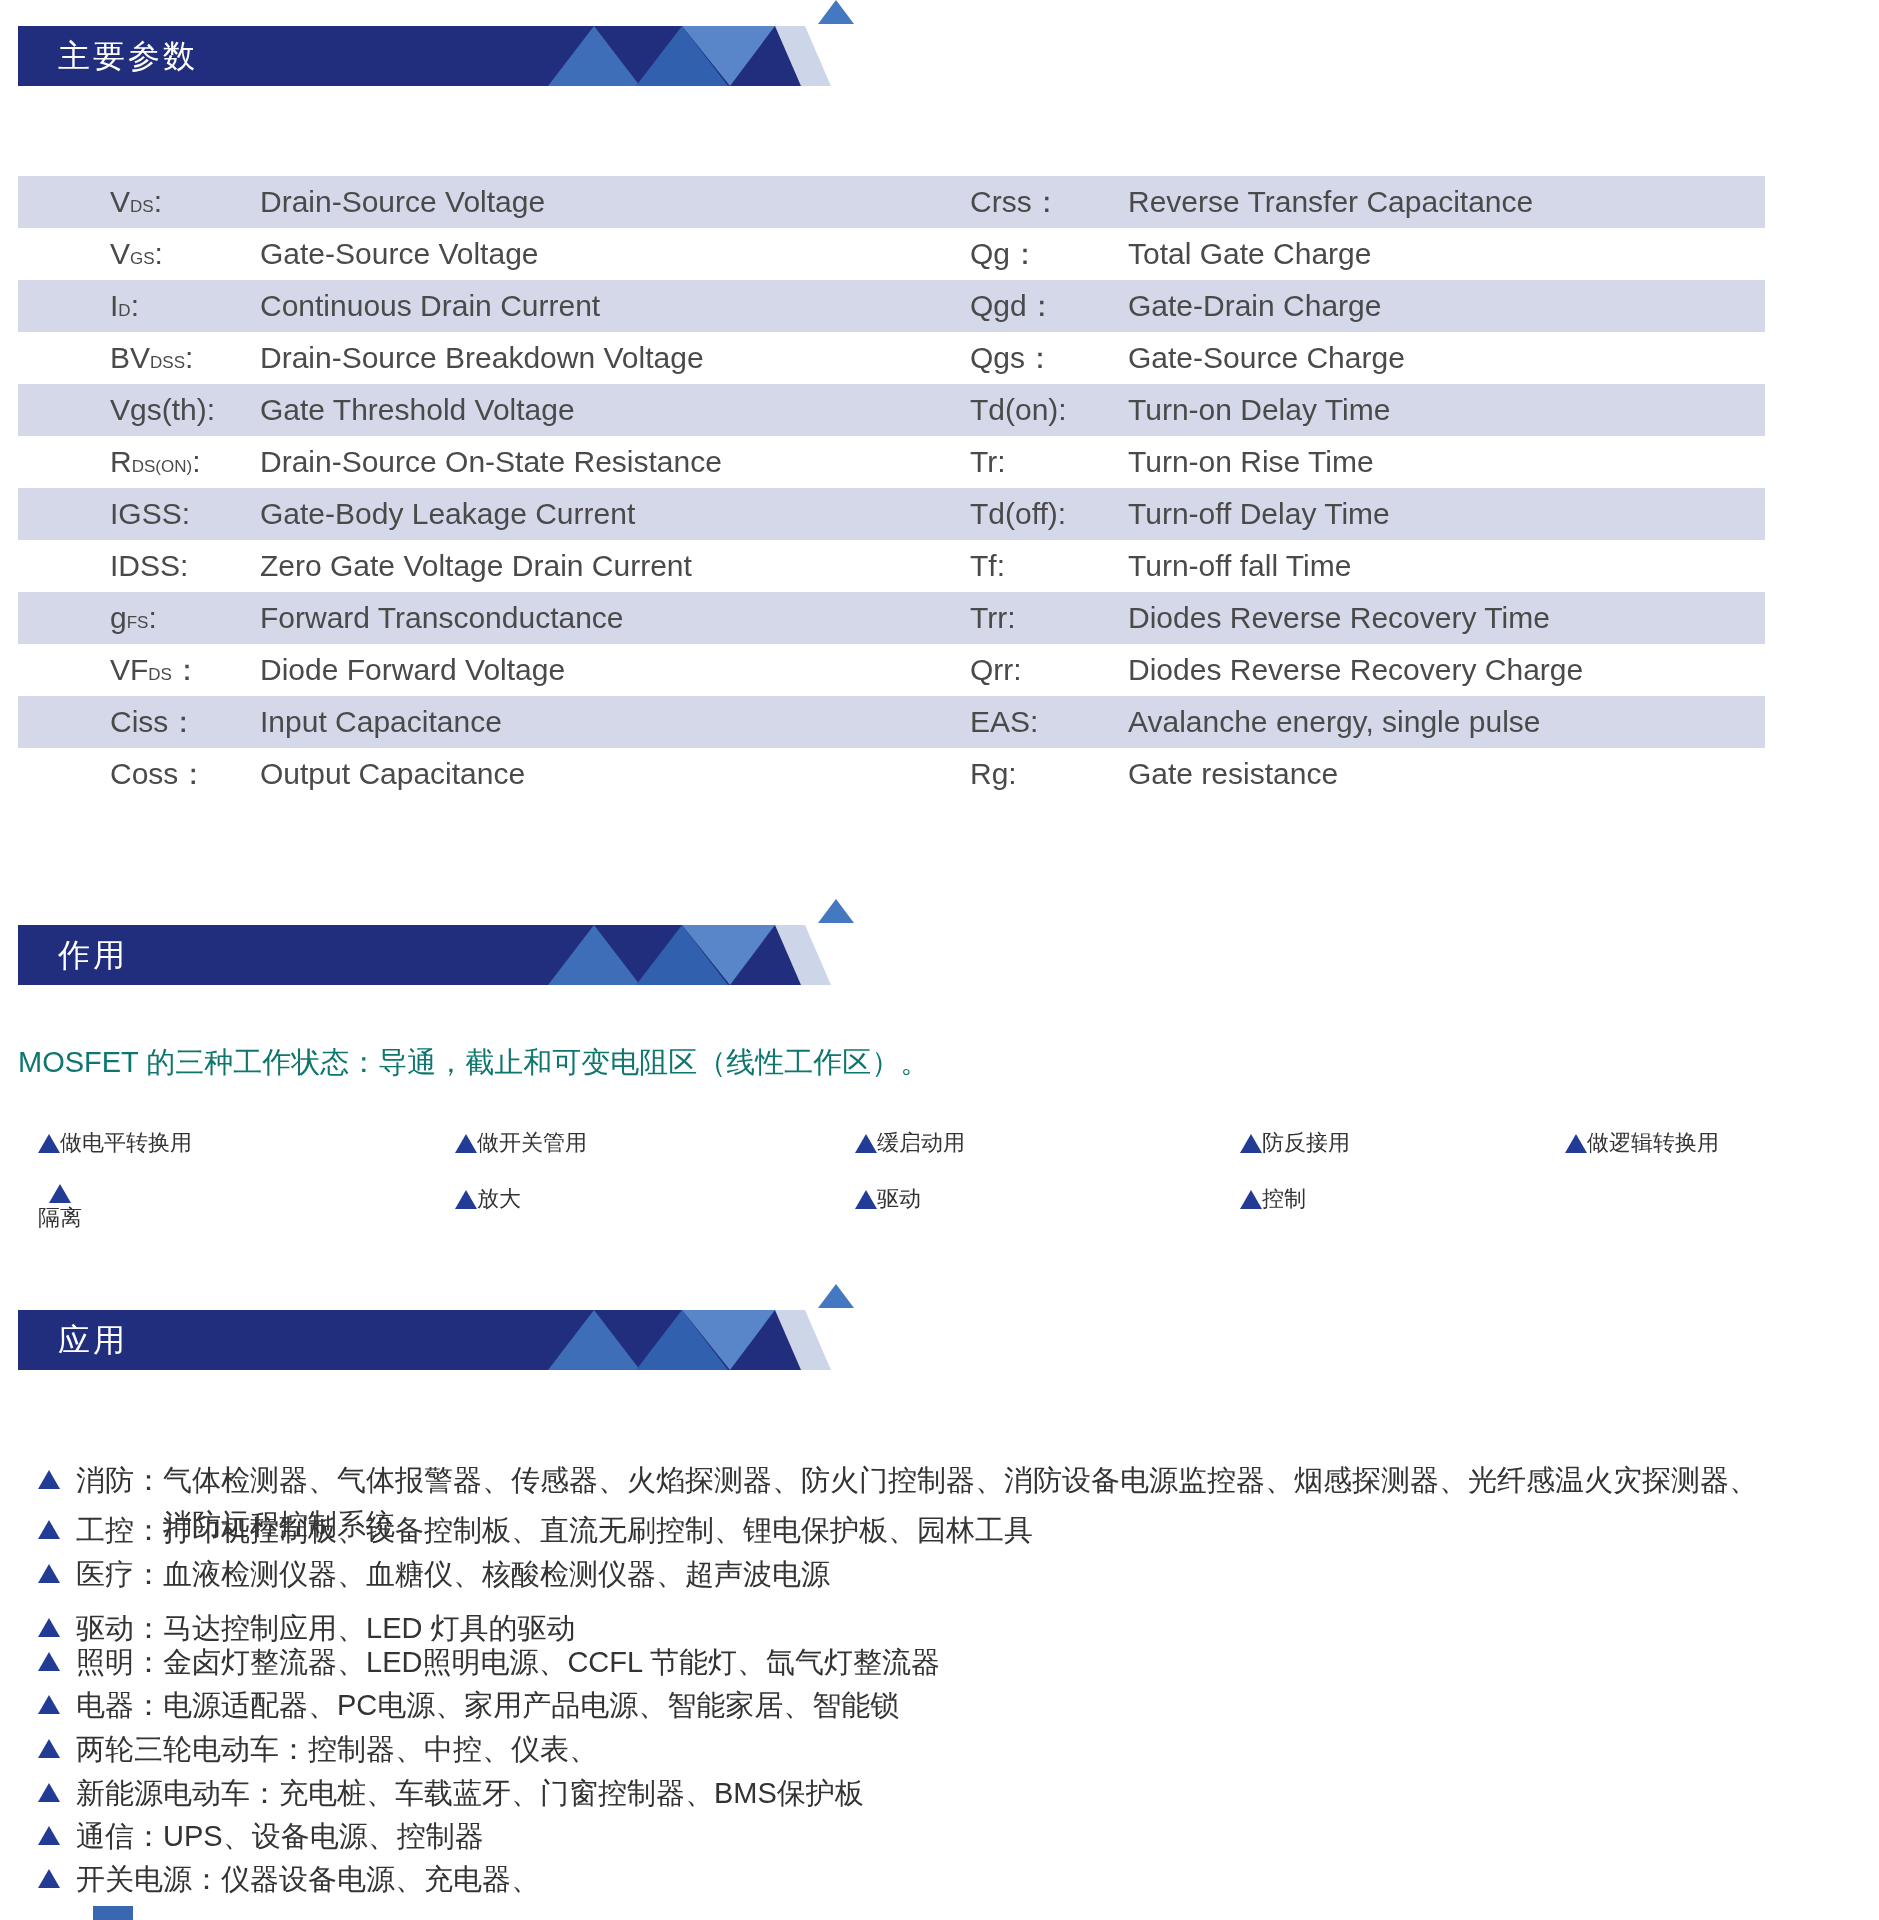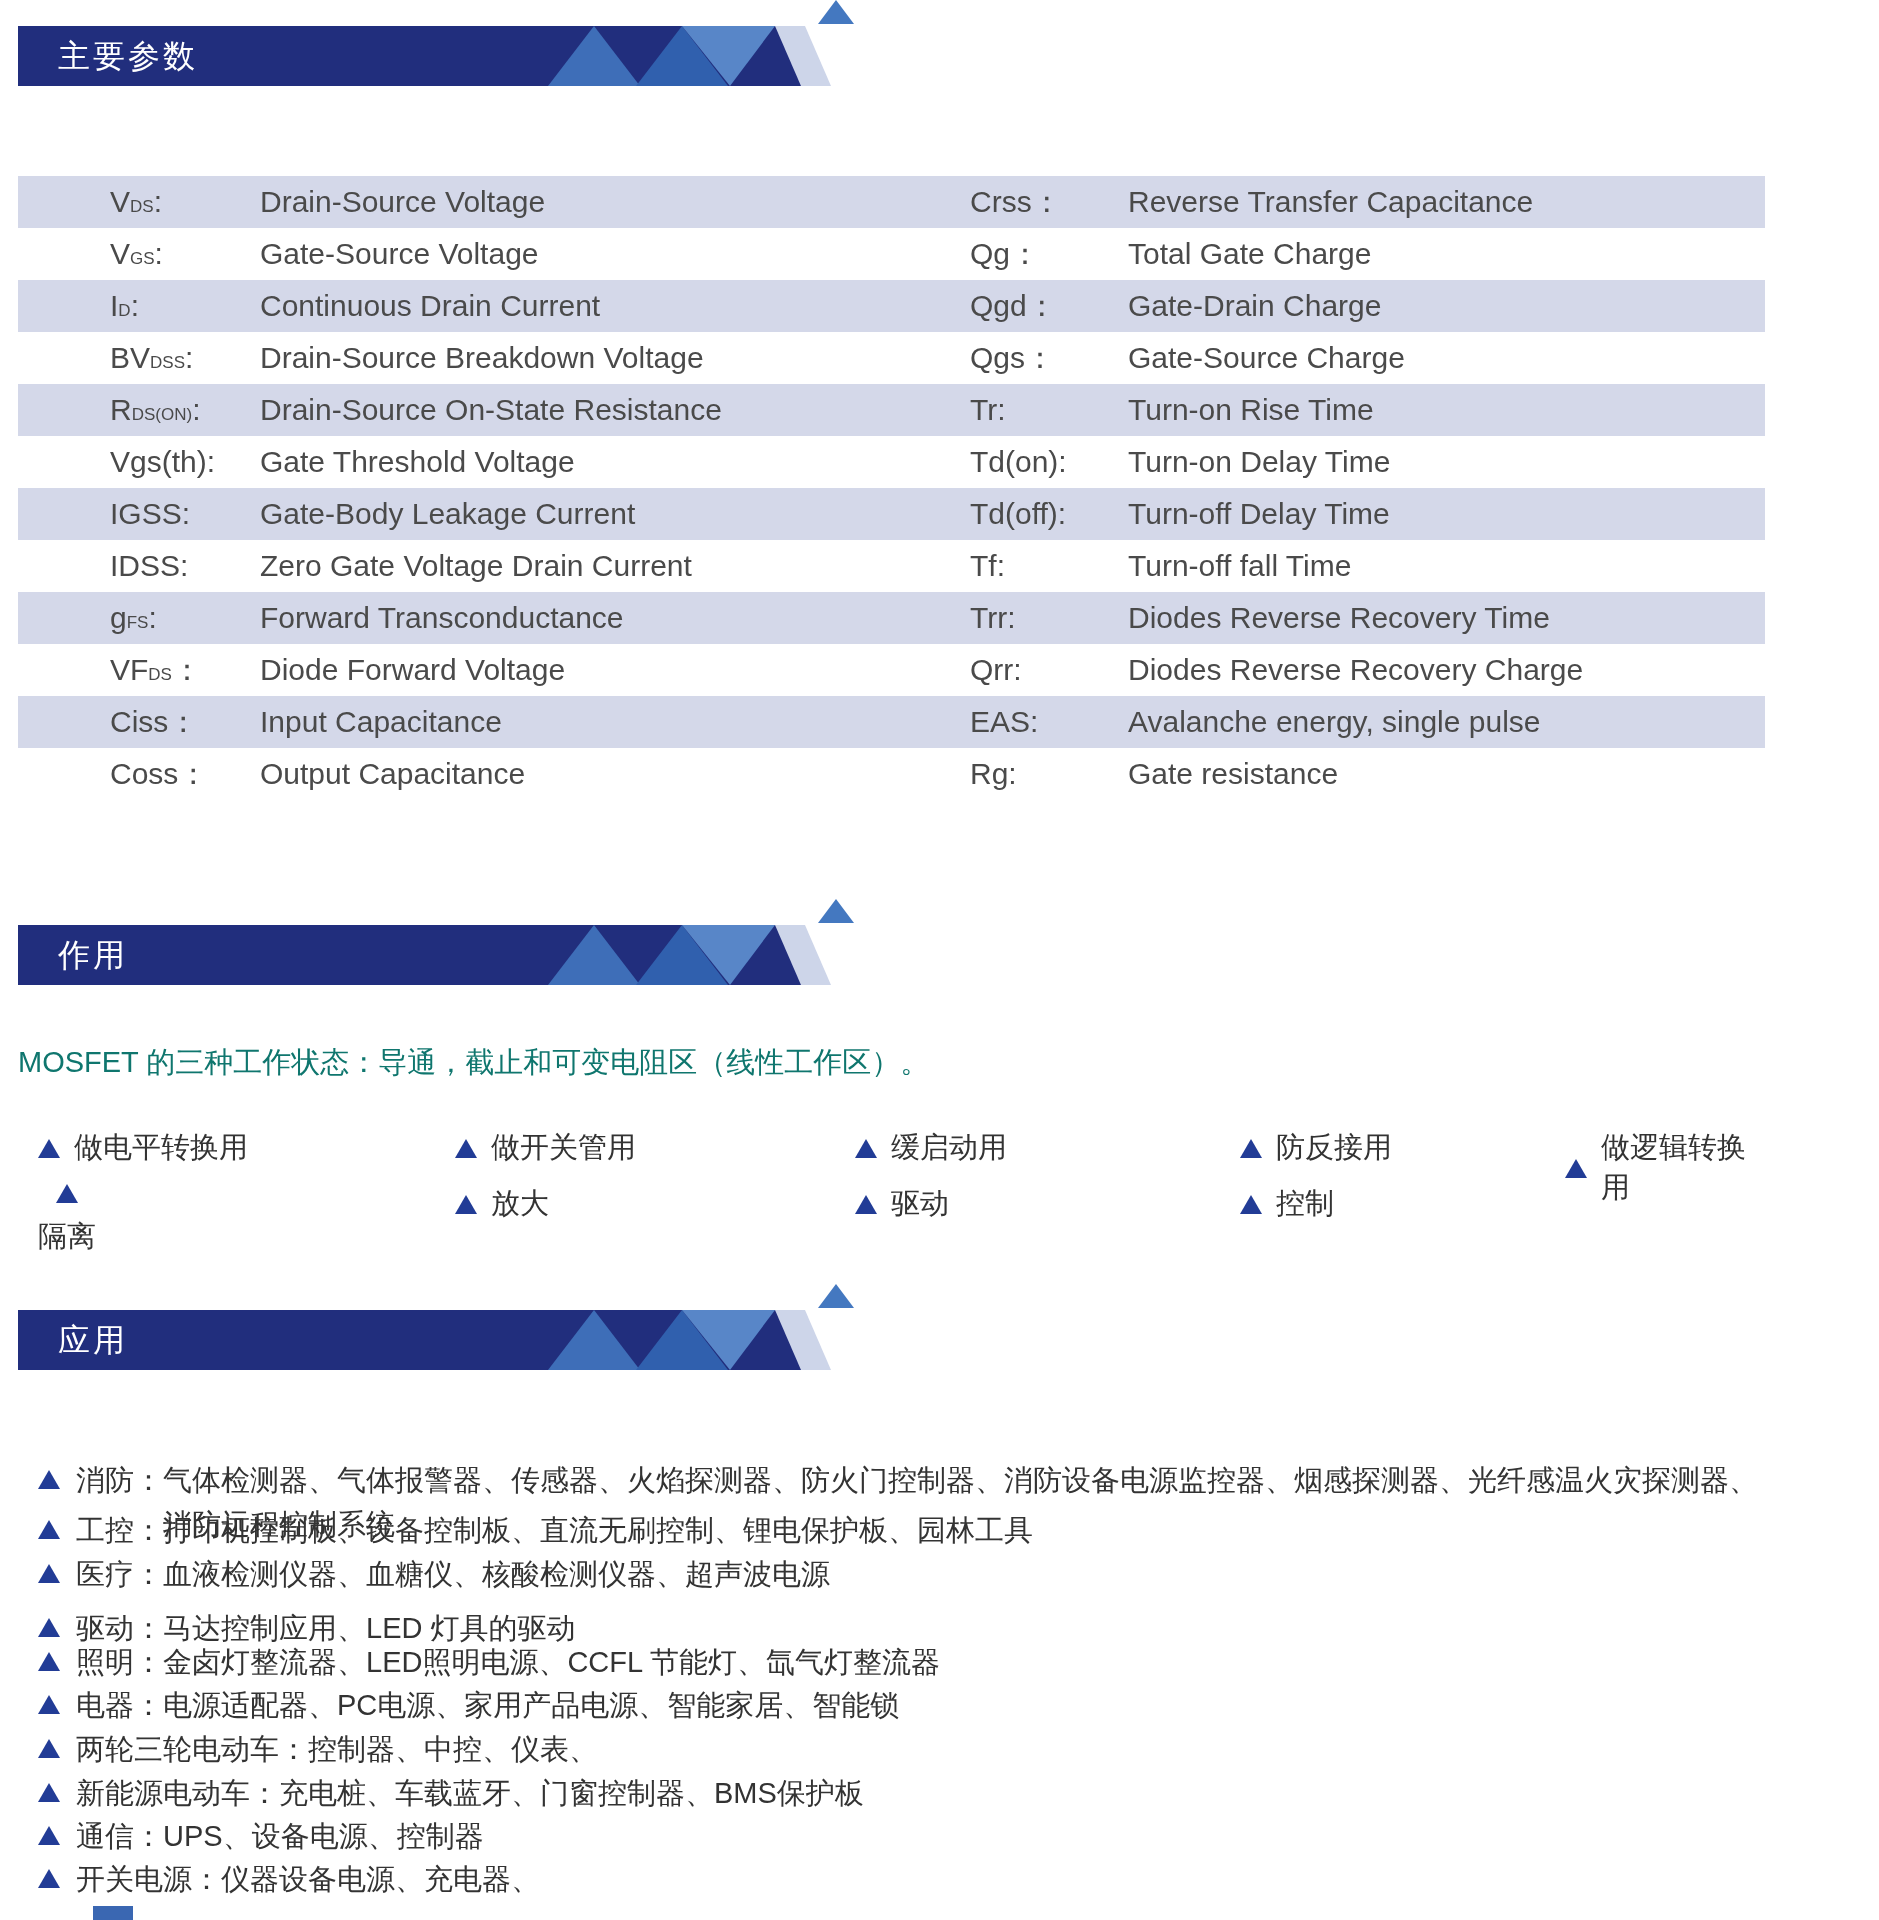--- a/index.html
+++ b/index.html
@@ -18,21 +18,21 @@
   .trow:nth-child(odd){background:#d4d8e9;}
   .abbr{flex:none;white-space:nowrap;}
   .a1{margin-left:92px;width:150px;}
   .a2{width:158px;}
   .d1{flex:none;width:710px;}
   .d2{flex:1;}
   .sub{font-size:17px;}
 
   
   .intro{position:absolute;left:18px;top:1045px;font-size:29px;line-height:34px;color:#0f766e;}
-  .fb{position:absolute;display:flex;align-items:center;gap:14px;font-size:29px;color:#333333;}
+  .fb{position:absolute;display:flex;align-items:center;font-size:22px;color:#333333;}
   .tri{width:0;height:0;border-left:11px solid transparent;border-right:11px solid transparent;
        border-bottom:19px solid #223c96;}
 
   
   .app-item{position:absolute;left:38px;display:flex;align-items:flex-start;
             font-size:29px;line-height:44px;color:#333333;}
   .app-item .tri{margin-top:12px;margin-right:16px;flex:none;}
   .app-label{white-space:nowrap;}
   .app-body{display:inline-block;vertical-align:top;}
 
@@ -75,30 +75,30 @@
       <span class="abbr a2"><span>Qgd</span><span class="sub"></span><span>：</span></span>
       <span class="desc d2">Gate-Drain Charge</span>
     </div>
     <div class="trow">
       <span class="abbr a1"><span>BV</span><span class="sub">DSS</span><span>:</span></span>
       <span class="desc d1">Drain-Source Breakdown Voltage</span>
       <span class="abbr a2"><span>Qgs</span><span class="sub"></span><span>：</span></span>
       <span class="desc d2">Gate-Source Charge</span>
     </div>
     <div class="trow">
+      <span class="abbr a1"><span>Vgs(th)</span><span class="sub"></span><span>:</span></span>
+      <span class="desc d1">Gate Threshold Voltage</span>
+      <span class="abbr a2"><span>Td(on)</span><span class="sub"></span><span>:</span></span>
+      <span class="desc d2">Turn-on Delay Time</span>
+    </div>
+    <div class="trow">
       <span class="abbr a1"><span>R</span><span class="sub">DS(ON)</span><span>:</span></span>
       <span class="desc d1">Drain-Source On-State Resistance</span>
       <span class="abbr a2"><span>Tr</span><span class="sub"></span><span>:</span></span>
       <span class="desc d2">Turn-on Rise Time</span>
-    </div>
-    <div class="trow">
-      <span class="abbr a1"><span>Vgs(th)</span><span class="sub"></span><span>:</span></span>
-      <span class="desc d1">Gate Threshold Voltage</span>
-      <span class="abbr a2"><span>Td(on)</span><span class="sub"></span><span>:</span></span>
-      <span class="desc d2">Turn-on Delay Time</span>
     </div>
     <div class="trow">
       <span class="abbr a1"><span>IGSS</span><span class="sub"></span><span>:</span></span>
       <span class="desc d1">Gate-Body Leakage Current</span>
       <span class="abbr a2"><span>Td(off)</span><span class="sub"></span><span>:</span></span>
       <span class="desc d2">Turn-off Delay Time</span>
     </div>
     <div class="trow">
       <span class="abbr a1"><span>IDSS</span><span class="sub"></span><span>:</span></span>
       <span class="desc d1">Zero Gate Voltage Drain Current</span>

